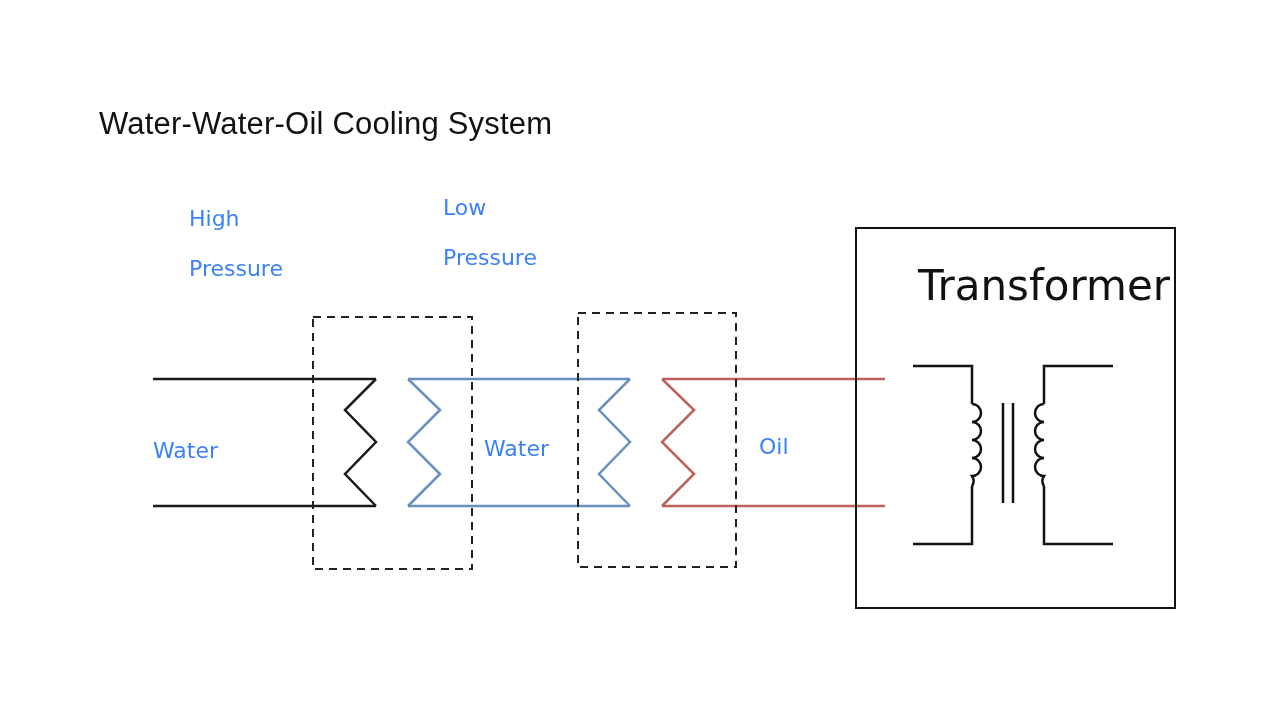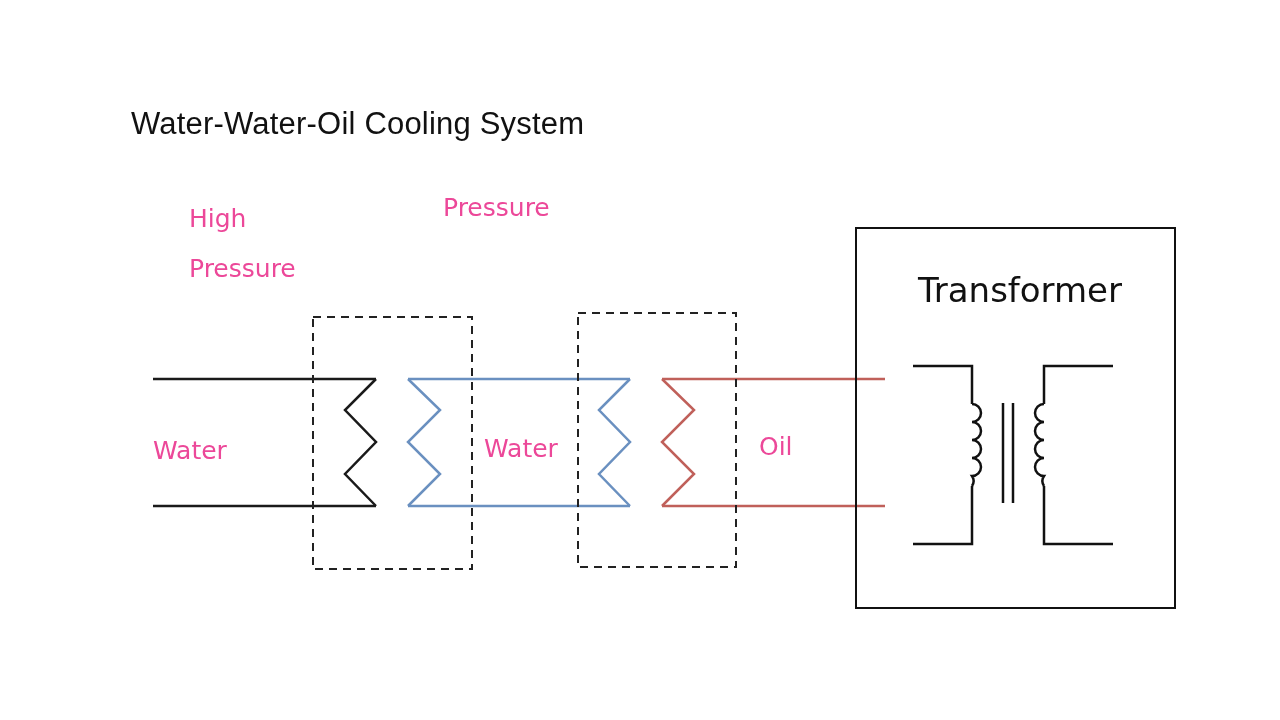--- a/index.html
+++ b/index.html
@@ -1,42 +1,42 @@
 <!DOCTYPE html>
 <html><head>
   <meta charset="utf-8">
   <style>
     html, body { margin: 0; padding: 0; background: #ffffff; }
     body { width: 1280px; height: 720px; position: relative; overflow: hidden; }
     .title {
       position: absolute; left: 99px; top: 106px;
       font-family: "Liberation Sans", sans-serif; font-size: 31px; color: #111;
       letter-spacing: 0.2px;
-      margin-left: 32px;
     }
     .lbl {
-      position: absolute; font-family: "DejaVu Sans", sans-serif; font-size: 25px; color: #ec4899;
+      position: absolute; font-family: "DejaVu Sans", sans-serif; font-size: 22px; color: #3b82f6;
       line-height: 50px;
     }
     svg.diagram { position: absolute; left: 0; top: 0; }
     .tf-title {
-      position: absolute; left: 918px; top: 270px;
-      font-family: "DejaVu Sans", sans-serif; font-size: 34px; color: #111;
+      position: absolute; left: 918px; top: 261px;
+      font-family: "DejaVu Sans", sans-serif; font-size: 42px; color: #111;
     }
   </style>
 </head>
 <body>
 
 <div class="title">Water-Water-Oil Cooling System</div>
 
 <div class="lbl" style="left:189px; top:194px;">
   <div>High</div>
   <div>Pressure</div>
 </div>
 <div class="lbl" style="left:443px; top:183px;">
+  <div>Low</div>
   <div>Pressure</div>
 </div>
 
 <svg class="diagram" width="1280" height="720">
 
   <g fill="none" stroke-width="2.5" stroke-linejoin="miter" id="loop-hp" stroke="#1a1a1a">
     <line x1="153" y1="379" x2="376" y2="379"></line>
     <line x1="153" y1="506" x2="376" y2="506"></line>
     <polyline points="376,379 345,410 376,442 345,474 376,506"></polyline>
   </g>

